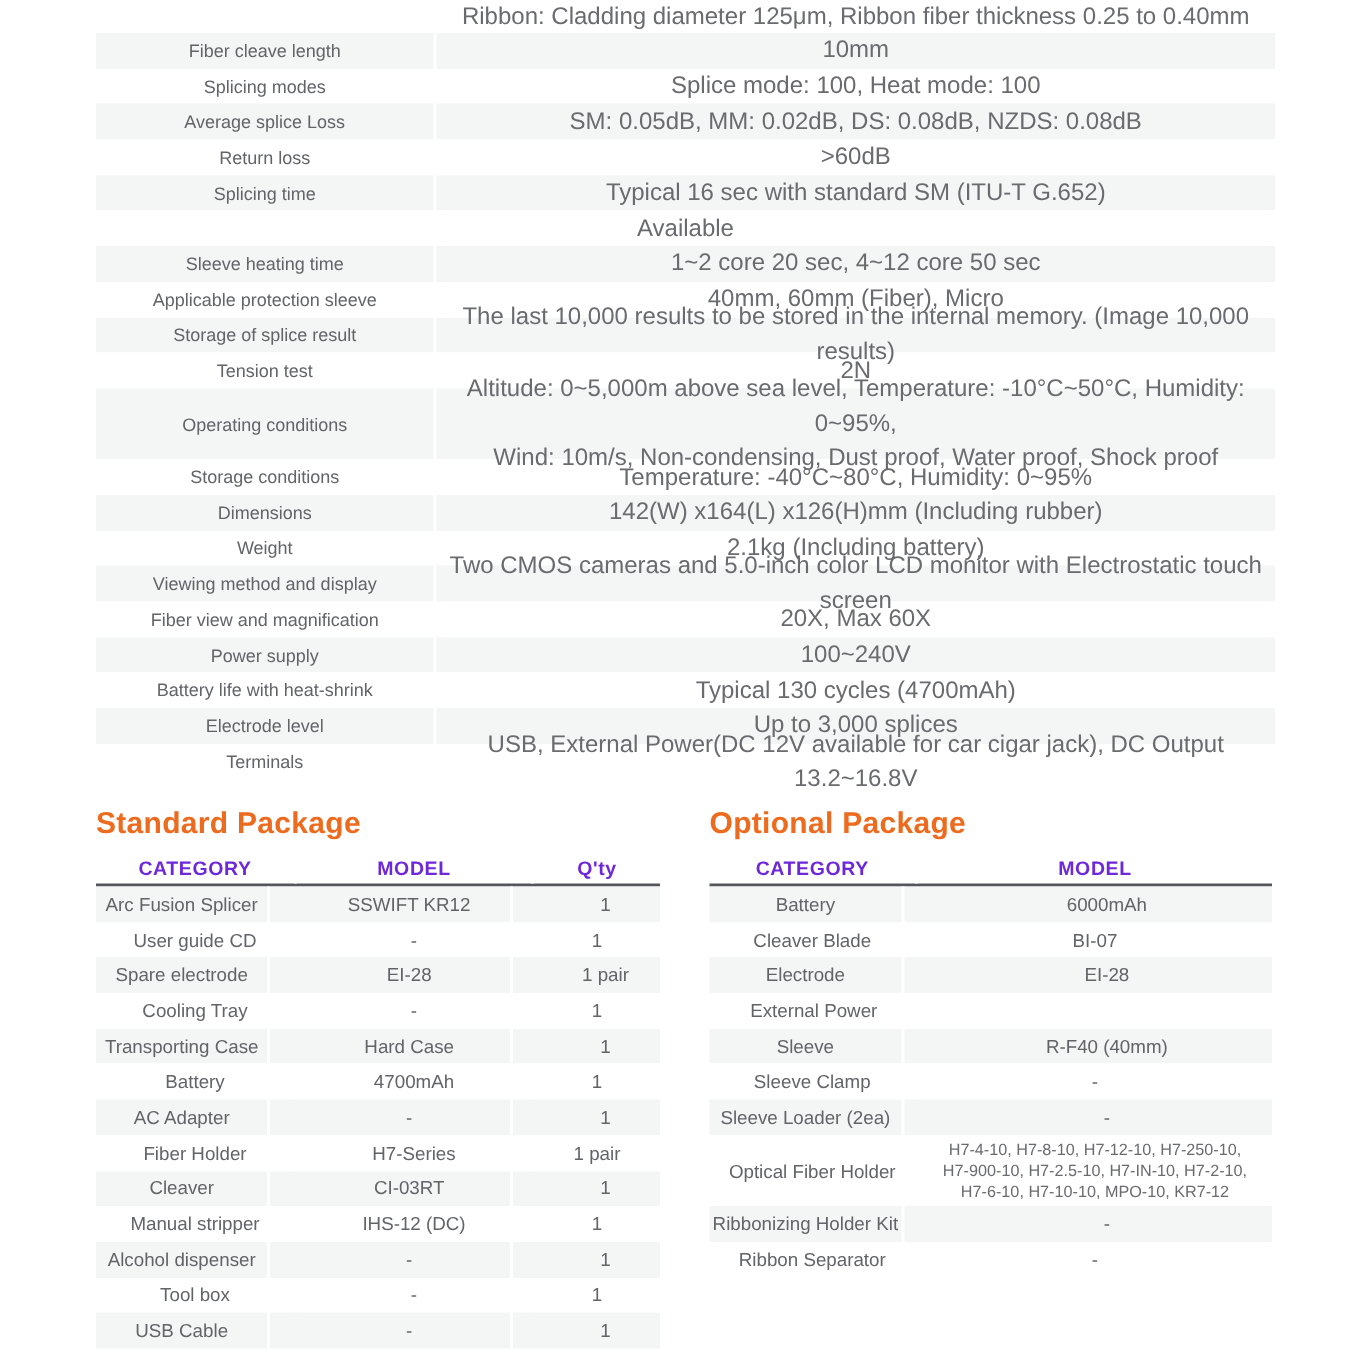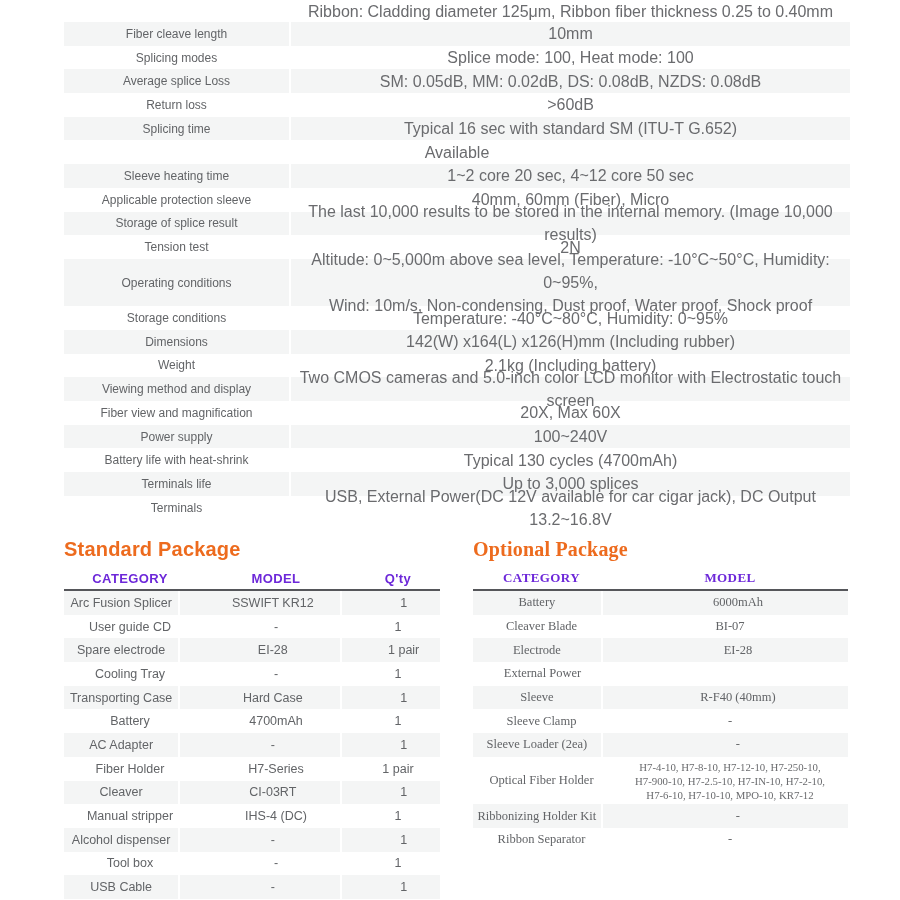--- a/index.html
+++ b/index.html
@@ -17,21 +17,21 @@
     align-items:center; justify-content:center; color:#626467; font-size:12px;
     text-align:center; }
   .spec-value { flex:1; display:flex; flex-direction:column; align-items:center;
     justify-content:center; color:#6a6b6e; font-size:16px; text-align:center;
     line-height:23px; }
   .spec-value div { line-height:23px; }
 
   
   .pkg { position:absolute; top:537px; }
   .pkg.std { left:64px; width:376px; }
-  .pkg.opt { left:473px; width:375px;font-family:Liberation Serif, serif; }
+  .pkg.opt { left:473px; width:375px; }
   .pkg-title { height:30px; line-height:24px; font-size:20px; font-weight:bold;
     color:#ed6b1e; letter-spacing:0.2px; }
   .pkg-header { display:flex; height:24px; border-bottom:2px solid #55565a; }
   .pkg-header .cell { font-weight:bold; color:#6d28d9; font-size:13px;
     letter-spacing:0.4px; }
   .pkg-row { display:flex; height:23.7px; background:#fff; }
   .pkg-row.gray { background:#f4f5f5;gap:25px; }
   .pkg-row.tall { height:47.4px; }
   .cell { display:flex; flex-direction:column; align-items:center;
     justify-content:center; text-align:center; font-size:12.5px; color:#626467;
@@ -119,21 +119,21 @@
       </div>
       <div class="spec-row gray">
         <div class="spec-label">Power supply</div>
         <div class="spec-value">100~240V</div>
       </div>
       <div class="spec-row">
         <div class="spec-label">Battery life with heat-shrink</div>
         <div class="spec-value">Typical 130 cycles (4700mAh)</div>
       </div>
       <div class="spec-row gray">
-        <div class="spec-label">Terminals life</div>
+        <div class="spec-label">Electrode level</div>
         <div class="spec-value">Up to 3,000 splices</div>
       </div>
       <div class="spec-row">
         <div class="spec-label">Terminals</div>
         <div class="spec-value">USB, External Power(DC 12V available for car cigar jack), DC Output 13.2~16.8V</div>
       </div>
     </div>
 
   <div class="pkg std">
     <div class="pkg-title">Standard Package</div>
@@ -183,21 +183,21 @@
           <div class="cell c1">H7-Series</div>
           <div class="cell c2">1 pair</div>
         </div>
         <div class="pkg-row gray">
           <div class="cell c0">Cleaver</div>
           <div class="cell c1">CI-03RT</div>
           <div class="cell c2">1</div>
         </div>
         <div class="pkg-row">
           <div class="cell c0">Manual stripper</div>
-          <div class="cell c1">IHS-4 (DC)</div>
+          <div class="cell c1">IHS-12 (DC)</div>
           <div class="cell c2">1</div>
         </div>
         <div class="pkg-row gray">
           <div class="cell c0">Alcohol dispenser</div>
           <div class="cell c1">-</div>
           <div class="cell c2">1</div>
         </div>
         <div class="pkg-row">
           <div class="cell c0">Tool box</div>
           <div class="cell c1">-</div>

